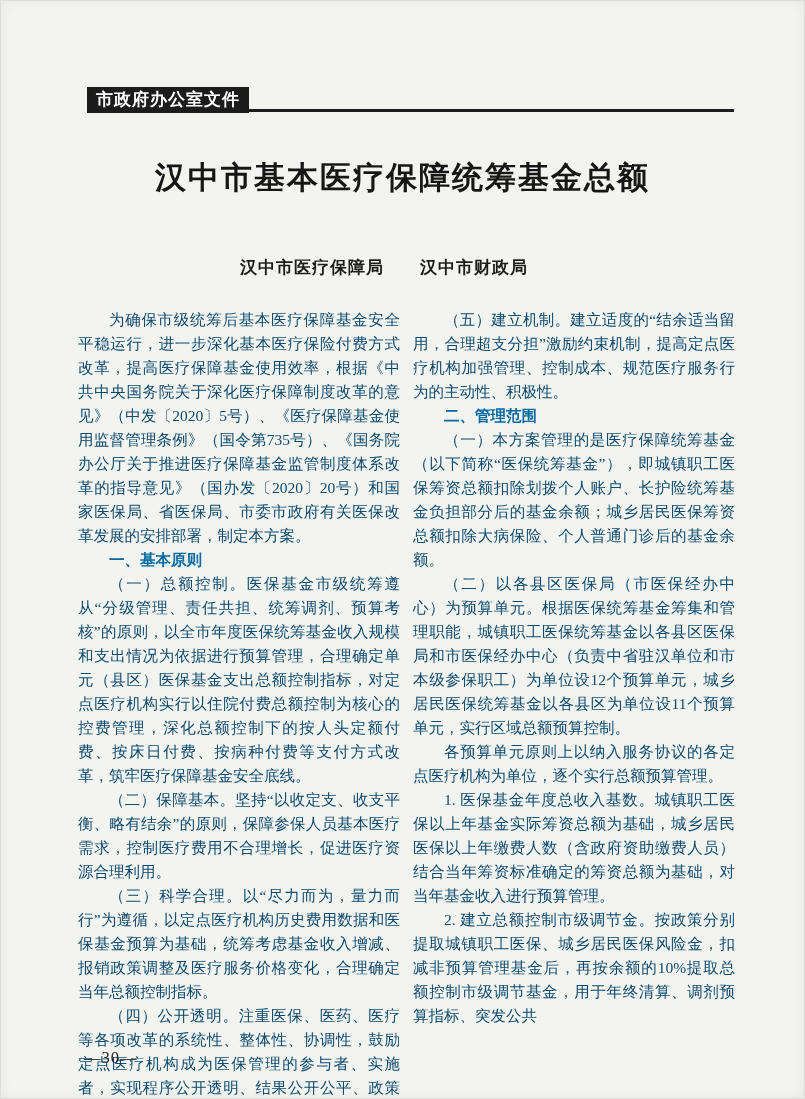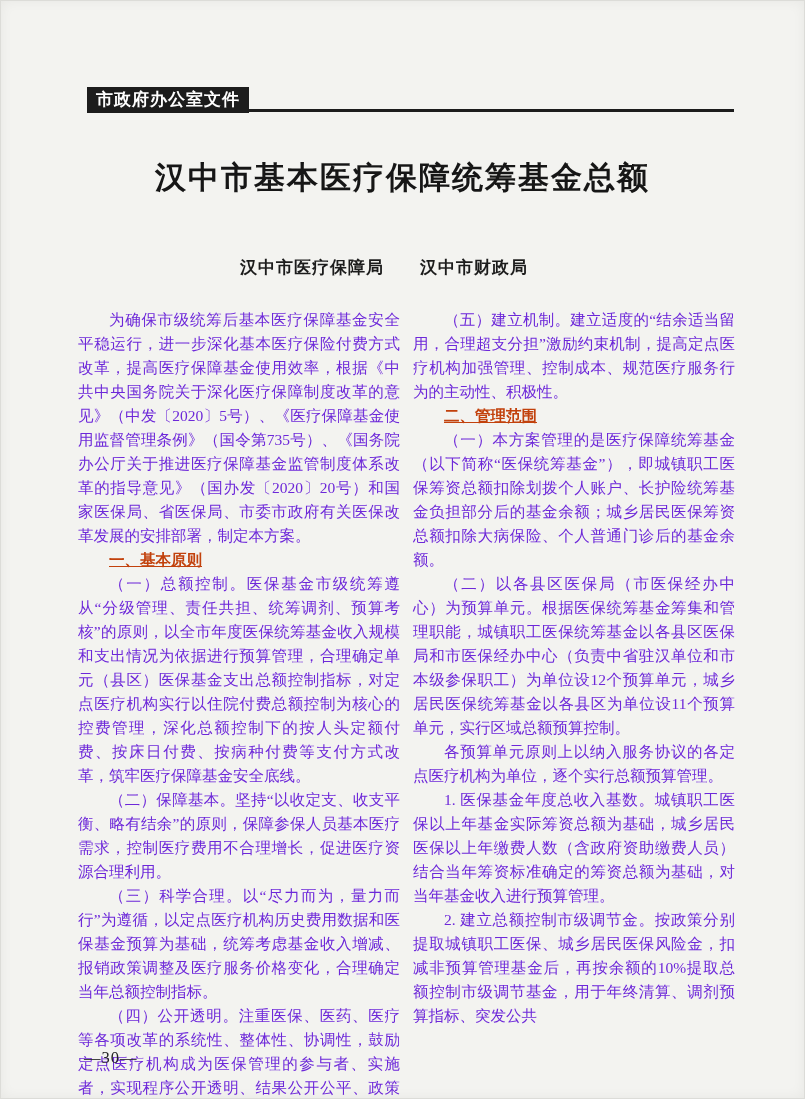--- a/index.html
+++ b/index.html
@@ -47,27 +47,26 @@
     position:absolute;top:308px;left:78px;
     width:658px;
     display:flex;gap:13px;
   }
   .col{width:322px;}
   p.para{
     margin:0;
     font-size:15.5px;line-height:24px;
     text-align:justify;
     text-indent:2em;
-    color:#6d28d9;
+    color:#0c4a6e;
   }
   p.heading{
     font-weight:bold;
     font-family:"Liberation Sans","DejaVu Sans",sans-serif;
-    color:#c2410c;
-    text-decoration:underline;
+    color:#0369a1;
   }
   p.kai, span.kai{
   }
   .page-number{
     position:absolute;left:84px;top:1048px;
     font-size:16.5px;color:#242424;letter-spacing:1px;
   }
 </style>
 </head>
 <body>

